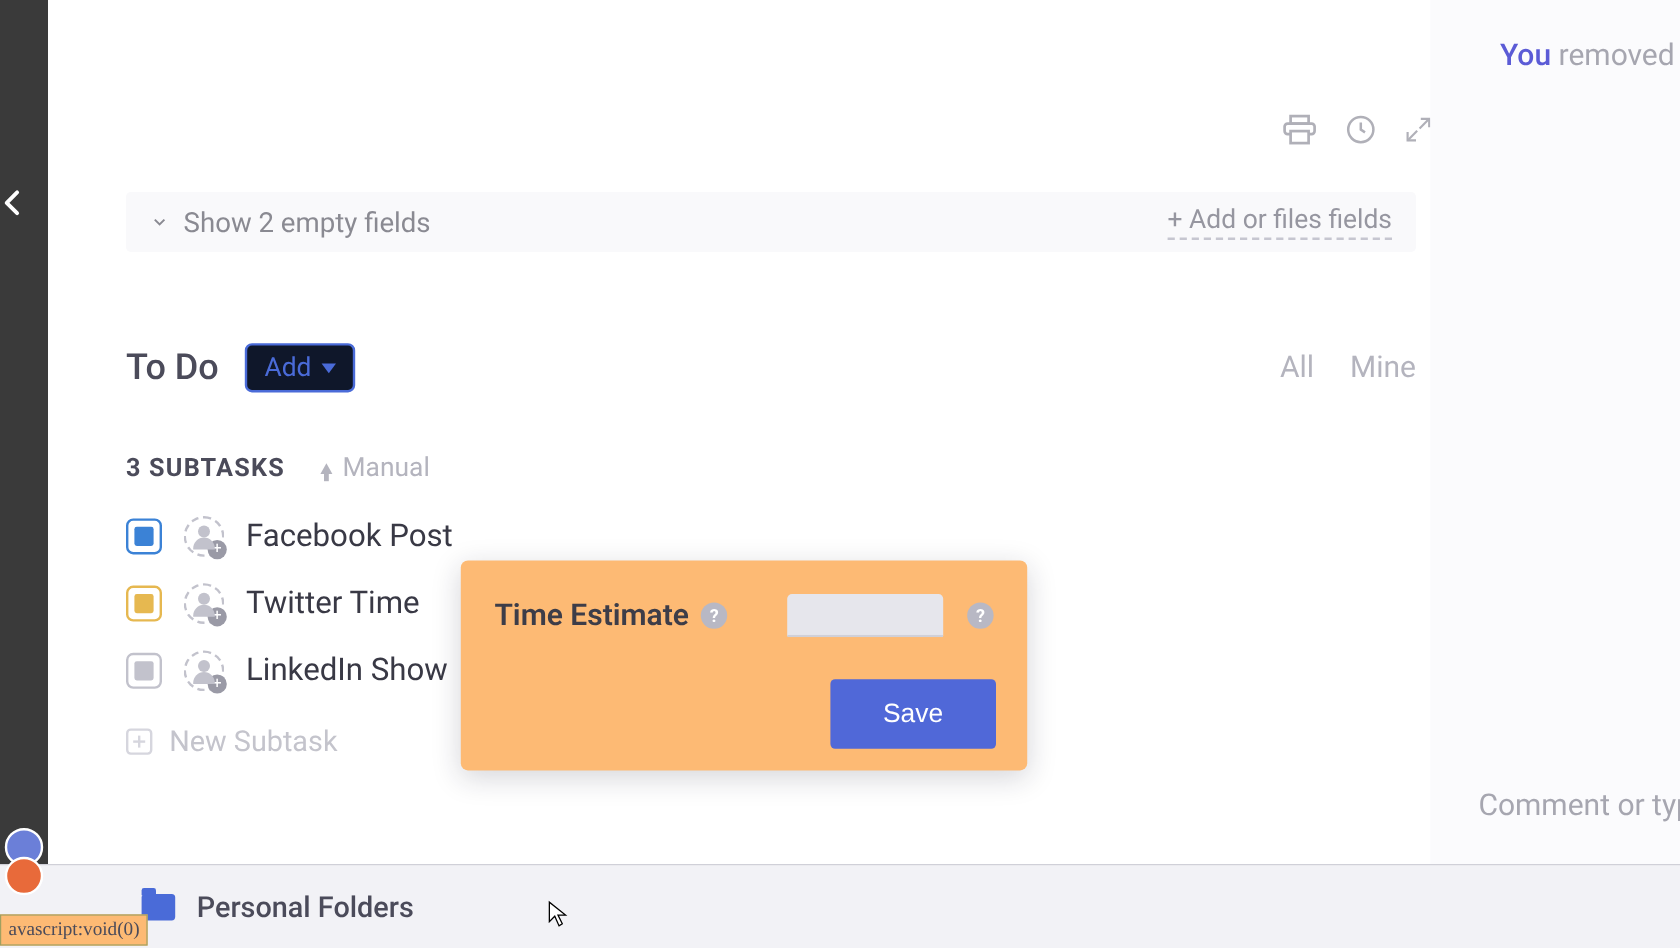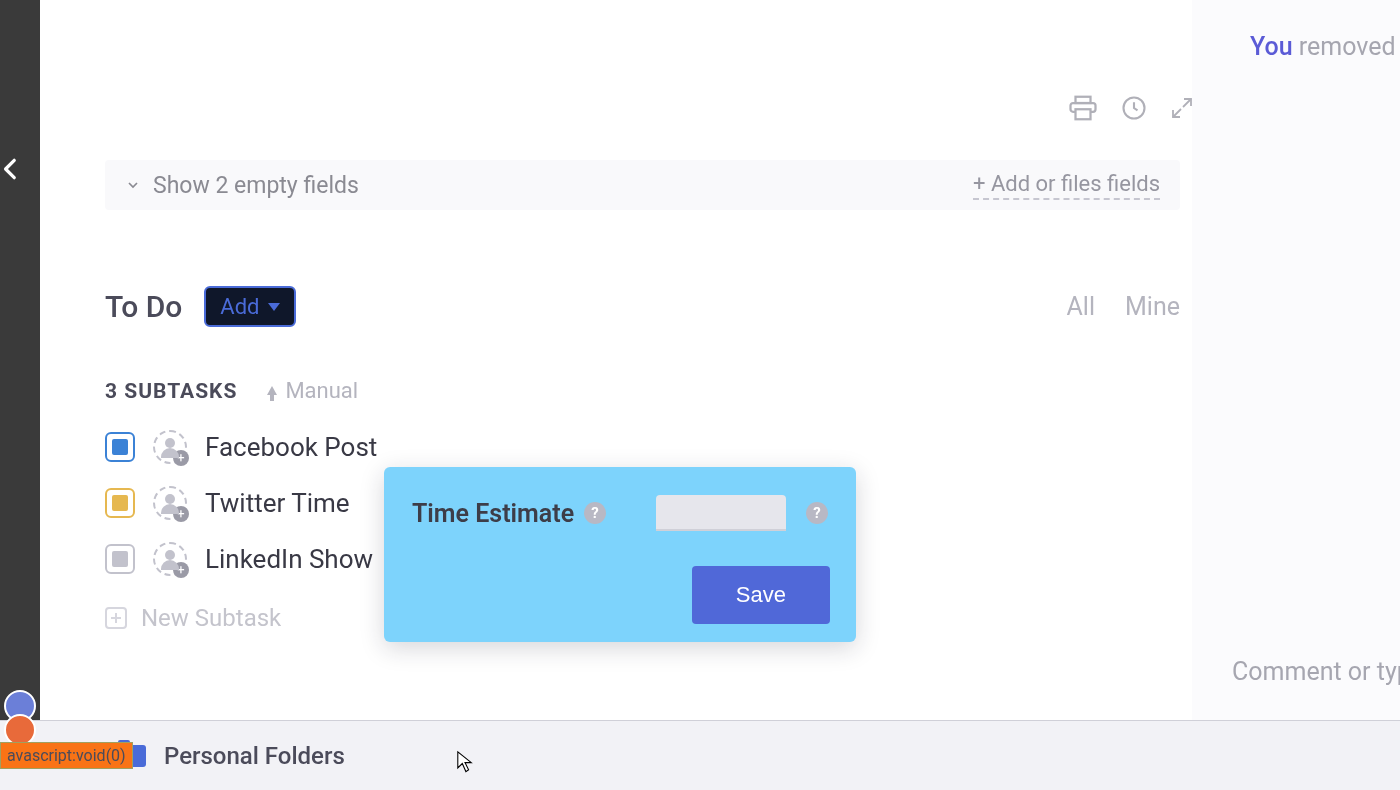--- a/index.html
+++ b/index.html
@@ -265,21 +265,21 @@
   .plus-square::before { left:4px; right:4px; top:50%; height:2px; transform:translateY(-50%); }
   .plus-square::after  { top:4px; bottom:4px; left:50%; width:2px; transform:translateX(-50%); }
 
   
   .popover {
     position: absolute;
     top: 467px;
     left: 344px;
     width: 472px;
     height: 175px;
-    background: #7dd3fc;
+    background: #fdba74;
     border-radius: 6px;
     box-shadow: 0 6px 24px rgba(30,30,50,0.18);
     padding: 28px 28px 20px;
   }
   .popover-row {
     display:flex;
     align-items:center;
     gap: 10px;
   }
   .pop-label {
@@ -390,26 +390,27 @@
     width:32px;height:32px;border-radius:50%;
     background:#6b7fd8;
     border:2px solid #fff;
     margin-top:-8px;
   }
   .avatar-dot.orange { background:#e86a3a; }
 
   .status-tip {
     position:absolute;
     left:0;
-    bottom:21px;
-    background:#f97316;
+    bottom:2px;
+    background:#fdba74;
     color:#4b4b5a;
     font-size:16px;
     padding:3px 6px;
     border:1px solid #a0a060;
+    font-family:Liberation Serif, serif;
   }
 
   
   .cursor {
     position:absolute;
     left:456px;
     bottom:16px;
     width:18px;height:24px;
     z-index: 100;
   }

